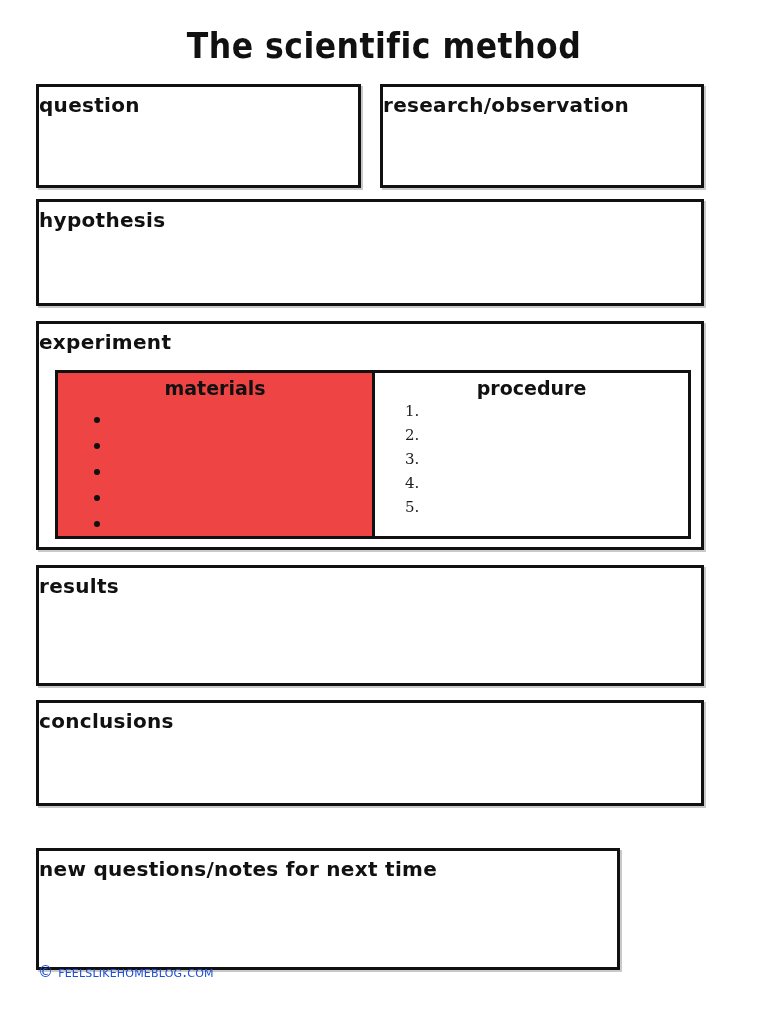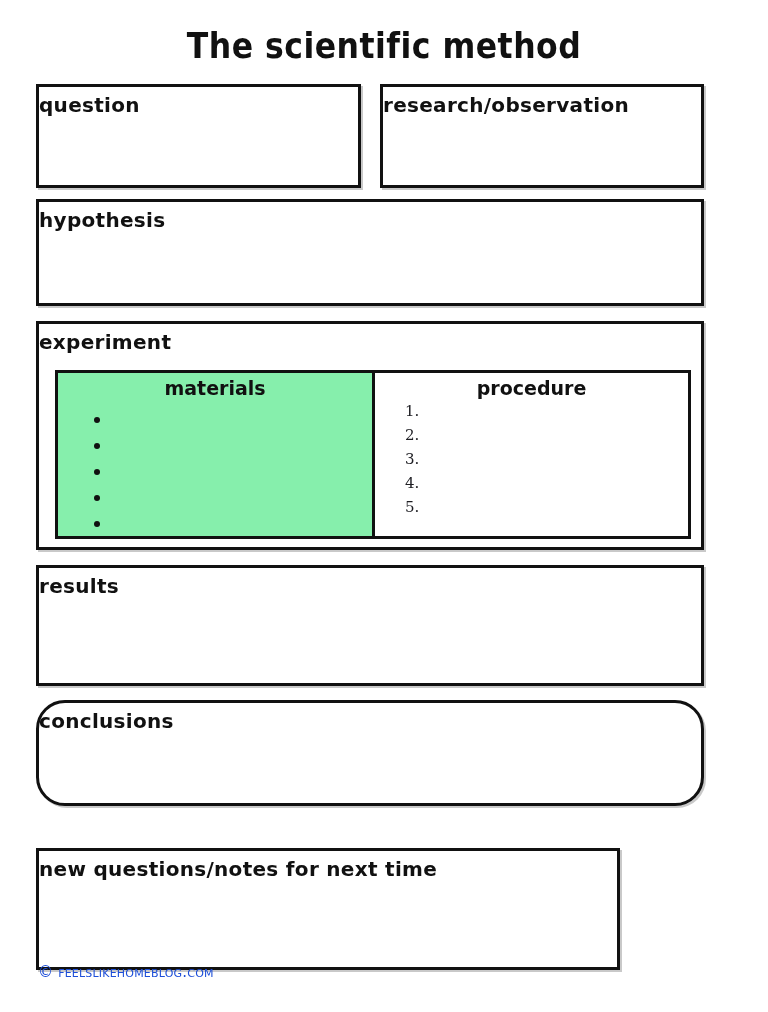--- a/index.html
+++ b/index.html
@@ -73,33 +73,33 @@
     bottom: 4px;
     background: transparent;
   }
 
   
   #box-question        { left: 36px;  top: 84px;  width: 325px; height: 104px; }
   #box-research        { left: 380px; top: 84px;  width: 324px; height: 104px; }
   #box-hypothesis      { left: 36px;  top: 199px; width: 668px; height: 107px; }
   #box-experiment      { left: 36px;  top: 321px; width: 668px; height: 229px; }
   #box-results         { left: 36px;  top: 565px; width: 668px; height: 121px; }
-  #box-conclusions     { left: 36px;  top: 700px; width: 668px; height: 106px; border-radius: 29px; }
+  #box-conclusions     { left: 36px;  top: 700px; width: 668px; height: 106px; }
   #box-newquestions    { left: 36px;  top: 848px; width: 584px; height: 122px; }
 
   
   #box-materials {
     position: absolute;
     box-sizing: border-box;
     left: 16px;
     top: 46px;
     width: 320px;
     height: 169px;
     border: 3px solid #111111;
-    background: #86efac;
+    background: #ef4444;
   }
   #box-procedure {
     position: absolute;
     box-sizing: border-box;
     left: 336px;
     top: 46px;
     width: 316px;
     height: 169px;
     border: 3px solid #111111;
     border-left: none;

